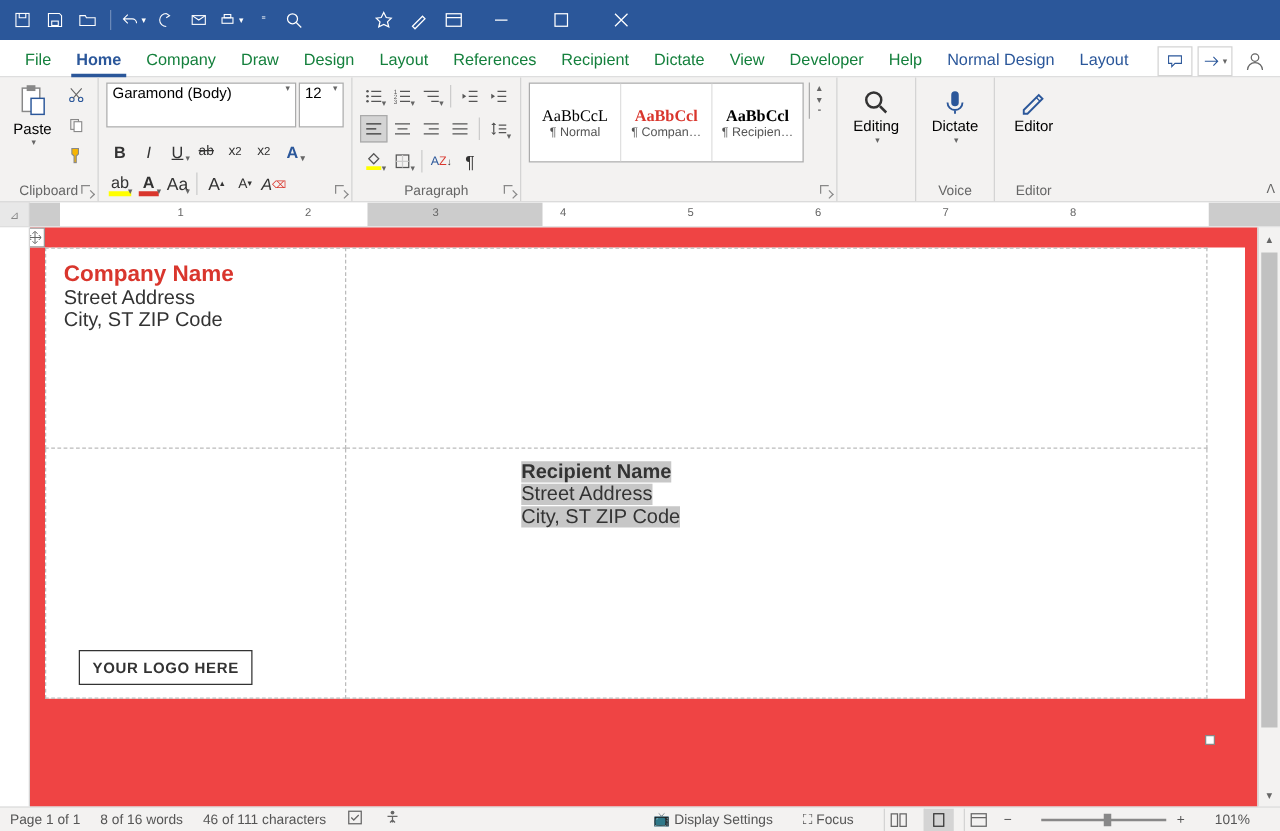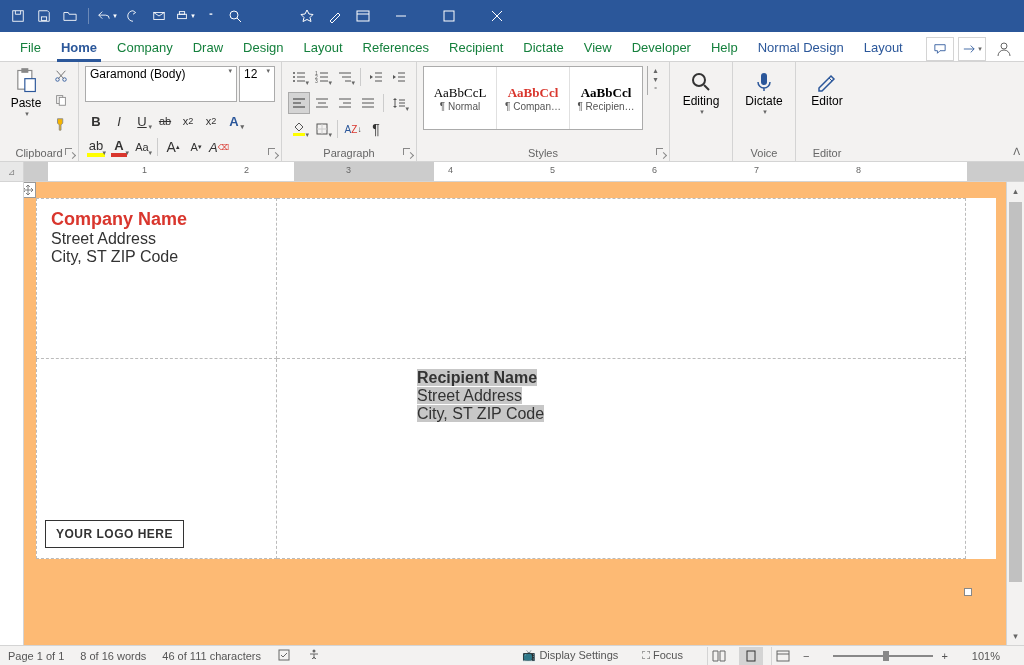--- a/index.html
+++ b/index.html
@@ -74,34 +74,34 @@
 
 .ruler-row { background: #f3f2f1; height: 20px; display: flex; border-bottom: 1px solid #d4d4d4; }
 .ruler-corner { width: 24px; background: #e8e8e8; border-right: 1px solid #d4d4d4; display: flex; align-items: center; justify-content: center; font-size: 9px; color: #888; }
 .ruler { flex: 1; background: #fff; position: relative; font-size: 9px; color: #666; overflow: hidden; }
 .ruler-shade { position: absolute; top: 0; bottom: 0; background: #ccc; }
 .ruler-num { position: absolute; top: 3px; }
 
 
 .docarea { position: relative; height: 463px; background: #f0f0f0; display: flex; }
 .vruler { width: 24px; background: #fff; border-right: 1px solid #d4d4d4; }
-.docscroll { flex: 1; background: #fdba74; position: relative; overflow: hidden; }
+.docscroll { flex: 1; background: #ef4444; position: relative; overflow: hidden; }
 .page { position: absolute; left: 12px; top: 16px; width: 960px; background: #fff; }
 .table-anchor { position: absolute; left: -16px; top: -16px; width: 16px; height: 16px; border: 1px solid #999; background: #fff; display: flex; align-items: center; justify-content: center; cursor: move; }
 .table-anchor svg { stroke: #666; }
 .doc-table { border-collapse: collapse; width: 930px; }
 .doc-table td { border: 1px dashed #bbb; vertical-align: top; padding: 10px 14px; font-family: Garamond, serif; font-size: 16px; color: #333; }
 .cell-tl { width: 240px; height: 160px; }
 .cell-tr { height: 160px; }
 .cell-bl { width: 240px; height: 200px; position: relative; }
 .cell-br { height: 200px; padding-left: 140px !important; }
 .company { color: #d9362d; font-weight: bold; font-size: 18px; }
 .recip { font-weight: bold; }
 .hl { background: #c7c7c7; }
-.logo-box { position: absolute; left: 8px; bottom: 10px; border: 1.5px solid #333; padding: 6px 10px; font-family: Arial, sans-serif; font-weight: bold; font-size: 12px; text-align: center; letter-spacing: 0.5px; }
+.logo-box { position: absolute; left: 26px; bottom: 10px; border: 1.5px solid #333; padding: 6px 10px; font-family: Arial, sans-serif; font-weight: bold; font-size: 12px; text-align: center; letter-spacing: 0.5px; }
 .resize-handle { position: absolute; right: -2px; bottom: -2px; width: 8px; height: 8px; border: 1px solid #888; background: #fff; }
 
 .vscroll { width: 18px; background: #f3f2f1; border-left: 1px solid #d4d4d4; position: relative; }
 .vscroll-thumb { position: absolute; left: 2px; right: 2px; top: 20px; height: 380px; background: #c1c1c1; }
 .vscroll-arrow { position: absolute; left: 0; right: 0; height: 18px; font-size: 9px; display: flex; align-items: center; justify-content: center; color: #666; cursor: pointer; }
 
 
 .statusbar { background: #f3f2f1; border-top: 1px solid #d4d4d4; height: 20px; display: flex; align-items: center; font-size: 11px; color: #555; padding: 0 8px; }
 .status-item { margin-right: 16px; cursor: pointer; text-align: right; }
 .status-right { margin-left: auto; display: flex; align-items: center; gap: 8px; }
@@ -298,21 +298,21 @@
         <div class="rb" style="font-size:11px">x<sup>2</sup></div>
         <div class="rb split" style="color:#2b579a;font-weight:bold">A</div>
       </div>
       <div class="font-row3">
         <div class="rb split">
             <span style="border-bottom:4px solid #ffff00;padding:0 2px">ab</span>
           </div>
         <div class="rb split">
             <span style="border-bottom:4px solid #d9362d;padding:0 3px;font-weight:bold">A</span>
           </div>
-        <div class="rb split" style="font-size:11px">Aa</div>
+        <div class="rb split" style="font-size:14px">Aa</div>
         <div style="width:1px;background:#ccc;margin:2px 3px"></div>
         <div class="rb" style="font-size:14px">A<sup style="font-size:7px">▴</sup></div>
         <div class="rb" style="font-size:11px">A<sup style="font-size:7px">▾</sup></div>
         <div class="rb">
             <span style="font-style:italic">A</span>
             <span style="color:#d9362d;font-size:8px">⌫</span>
           </div>
       </div>
     </div>
     <div class="dlch"></div>
@@ -448,21 +448,20 @@
           <span class="style-prev" style="font-weight:bold">AaBbCcl</span>
           <span class="style-name">¶ Recipien…</span>
         </div>
       </div>
       <div class="gallery-scroll">
         <div>▴</div>
         <div>▾</div>
         <div>⁼</div>
       </div>
     </div>
-    <div class="group-label">Styles</div>
     <div class="dlch"></div>
   </div>
 
   <div class="group">
     <div class="bigbtn">
       <svg viewBox="0 0 24 24">
           <circle cx="10" cy="10" r="6" fill="none" stroke="#333" stroke-width="2"></circle>
           <path d="M15 15l5 5" stroke="#333" stroke-width="2"></path>
         </svg>
       <span class="lbl">Editing</span>

